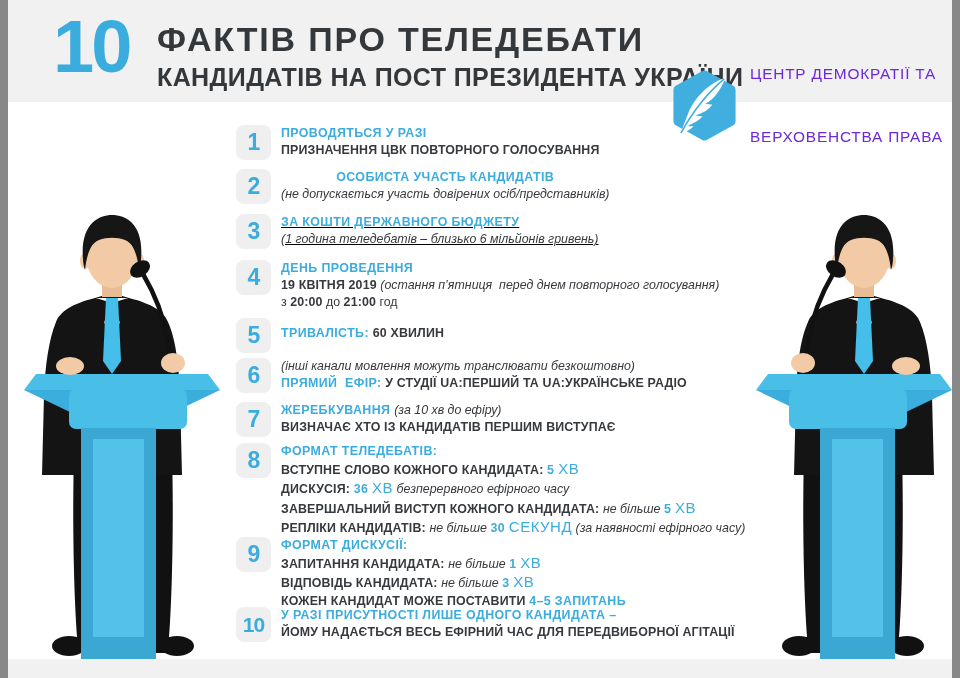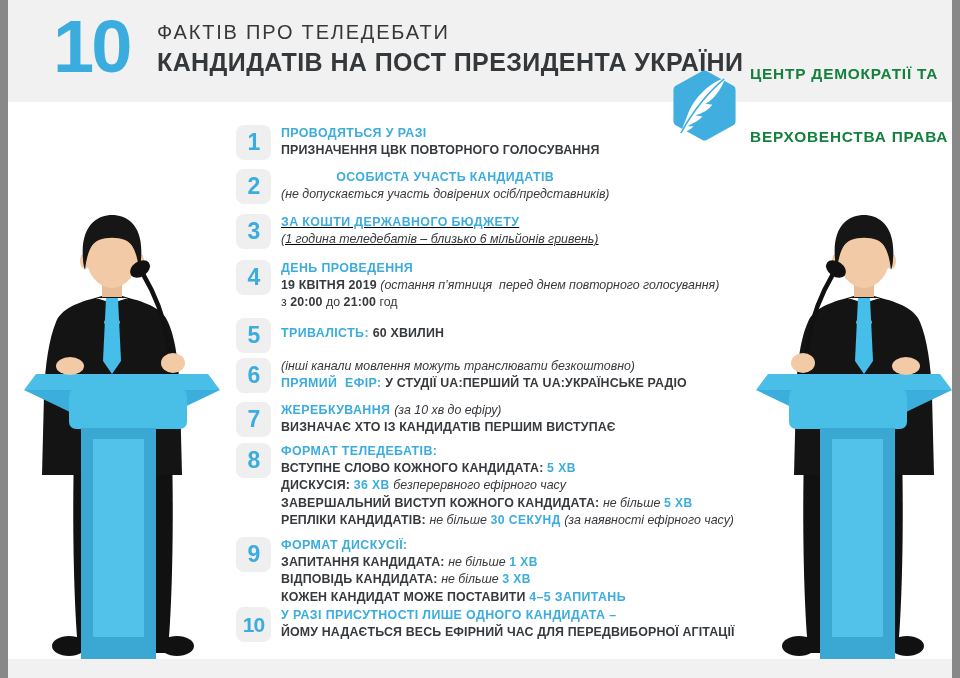--- a/index.html
+++ b/index.html
@@ -10,38 +10,38 @@
   .page{position:relative;width:944px;height:678px;background:#fff;overflow:hidden;
         font-family:"Liberation Sans","DejaVu Sans",sans-serif;margin:0 auto}
   .band{position:absolute;left:0;width:100%;background:var(--band)}
   .band.top{top:0;height:102px}
   .band.bottom{bottom:0;height:19px}
 
   
   .big-num{position:absolute;left:45px;top:8px;font-size:74px;font-weight:700;
            color:var(--accent);letter-spacing:-3px;line-height:1.05}
   .titles{position:absolute;left:149px;top:21px}
-  .title{font-size:20px;font-weight:400;color:#35383B;letter-spacing:1.8px;line-height:1.1;white-space:pre}
+  .title{font-size:34px;font-weight:700;color:#35383B;letter-spacing:1.8px;line-height:1.1;white-space:pre}
   .subtitle{font-size:25px;font-weight:700;color:#35383B;letter-spacing:.4px;margin-top:5px;white-space:pre}
   .logo{position:absolute;left:662px;top:21px;display:flex;align-items:center;gap:11px}
   .logo svg{width:69px;height:71px;flex:0 0 69px}
-  .logo-text{font-size:15.4px;font-weight:700;color:#15803d;letter-spacing:.8px;line-height:21px;white-space:pre}
+  .logo-text{font-size:15.4px;font-weight:400;color:#6d28d9;letter-spacing:.8px;line-height:21px;white-space:pre}
 
   
   .fact{position:absolute;left:228px;display:flex;align-items:flex-start}
   .badge{width:35px;height:35px;border-radius:8px;background:var(--badge);color:var(--accent);
          font-size:23px;font-weight:700;display:flex;align-items:center;justify-content:center;
          flex:0 0 35px;letter-spacing:-1px}
   .lines{margin-left:10px}
   .line{font-size:12.4px;line-height:17.2px;white-space:pre}
   .seg-b{color:var(--accent);font-weight:700;letter-spacing:.4px}
   .seg-d{color:var(--dark);font-weight:700;letter-spacing:.15px}
   .seg-i{color:var(--dark);font-style:italic}
   .seg-r{color:var(--dark)}
-  .seg-bsc{color:var(--accent);font-weight:700;font-size:12px;letter-spacing:.5px;text-transform:uppercase}
+  .seg-bsc{color:var(--accent);font-weight:400;font-size:15px;letter-spacing:.5px;text-transform:uppercase}
 
   
   .speaker{position:absolute;top:213px;width:230px;height:465px}
   #speaker-left{left:5px}
   #speaker-right{left:725px;transform:scaleX(-1)}
 </style>
 </head>
 <body>
 
 <div class="page">

